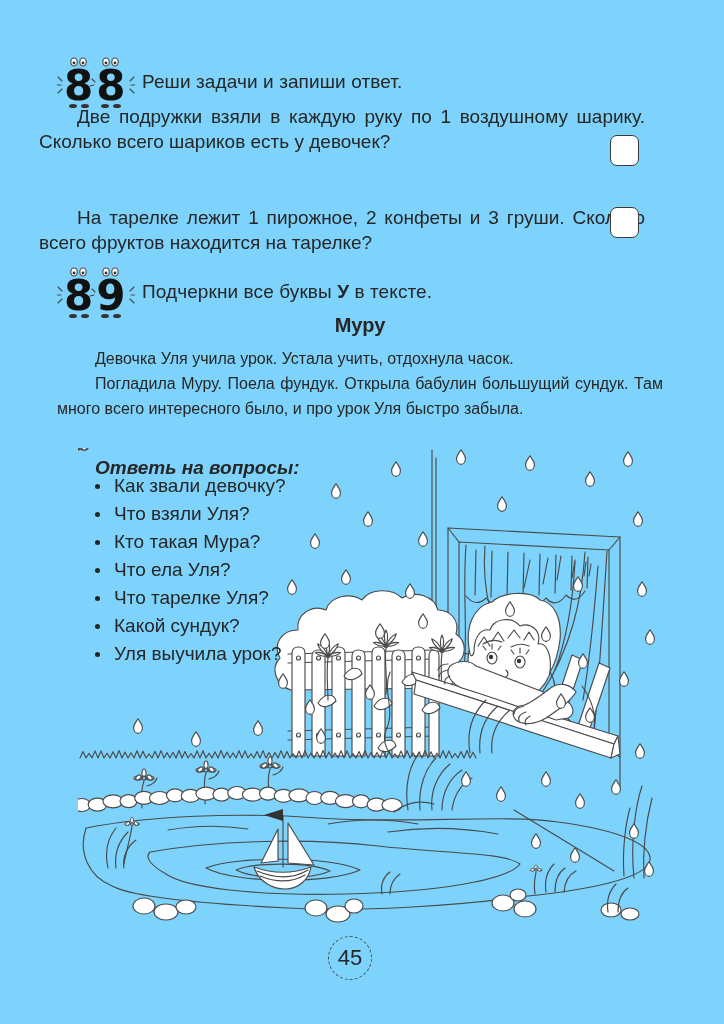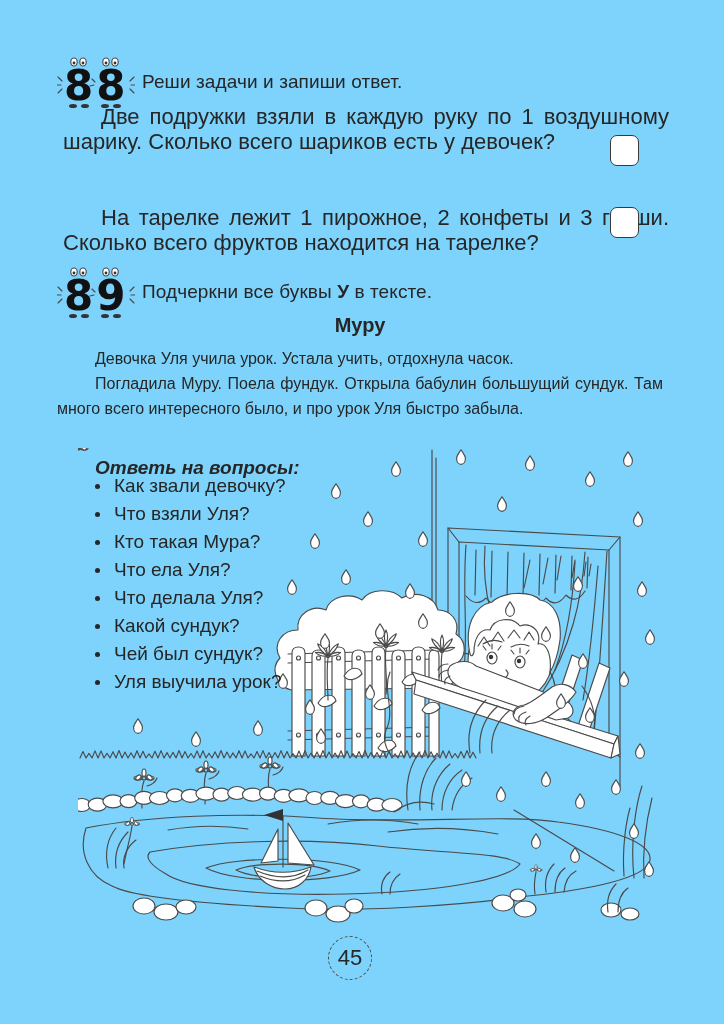--- a/index.html
+++ b/index.html
@@ -2,21 +2,21 @@
 <html><head>
 <meta charset="utf-8">
 <style>
   html,body{margin:0;padding:0;background:#fff;}
   #page{position:relative;width:724px;height:1024px;background:#7dd3fc;overflow:hidden;
         font-family:"Liberation Sans","DejaVu Sans",sans-serif;color:#262626;}
   .task-header{position:absolute;display:flex;align-items:center;gap:7px;z-index:2;}
   .task-label{font-size:19px;letter-spacing:.1px;}
   .num-icon{flex:0 0 auto;}
   .num-icon text{font-family:"DejaVu Sans","Liberation Sans",sans-serif;font-weight:bold;}
-  .problem{position:absolute;left:63px;width:606px;font-size:22px;line-height:24.5px;
+  .problem{position:absolute;left:39px;width:606px;font-size:19px;line-height:24.5px;
            text-align:justify;text-indent:38px;z-index:2;}
   .answer-box{position:absolute;left:610px;width:27px;height:29px;border:1.6px solid #3a3a3a;
               border-radius:7px;background:#fff;z-index:2;}
   .story-title{position:absolute;top:314px;left:57px;width:606px;text-align:center;
                font-size:20px;font-weight:bold;z-index:2;}
   .story{position:absolute;top:346px;left:57px;width:606px;font-size:16px;line-height:25px;
          text-align:justify;z-index:2;}
   .story p{margin:0;text-indent:38px;}
   .q-head{position:absolute;top:457px;left:95px;font-size:19px;font-weight:bold;z-index:2;font-style:italic;}
   .q-list{position:absolute;top:472px;left:95px;margin:0;padding:0;list-style:none;
@@ -109,29 +109,25 @@
     <li>
         <span class="bullet"></span>
         <span>Кто такая Мура?</span>
       </li>
     <li>
         <span class="bullet"></span>
         <span>Что ела Уля?</span>
       </li>
     <li>
         <span class="bullet"></span>
-        <span>Что делала Уля?</span>
+        <span>Что тарелке Уля?</span>
       </li>
     <li>
         <span class="bullet"></span>
         <span>Какой сундук?</span>
-      </li>
-    <li>
-        <span class="bullet"></span>
-        <span>Чей был сундук?</span>
       </li>
     <li>
         <span class="bullet"></span>
         <span>Уля выучила урок?</span>
       </li>
   </ul>
 
   <svg id="scene" width="588" height="490" viewBox="0 0 588 490">
 
     <g>

